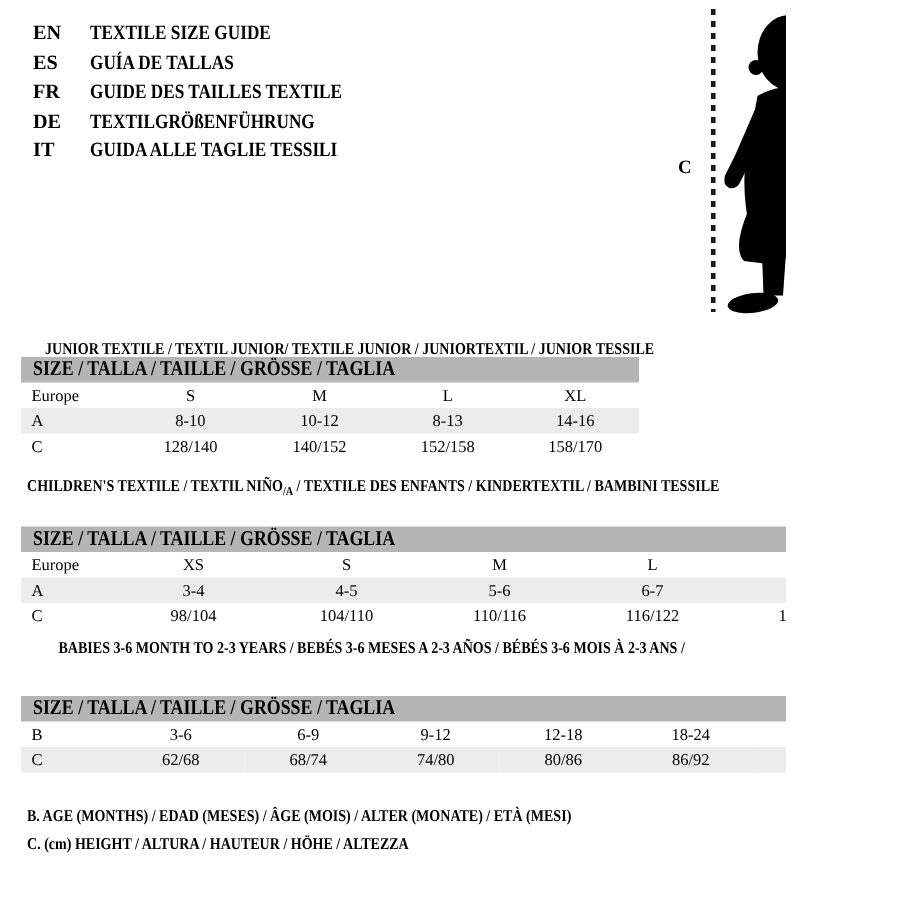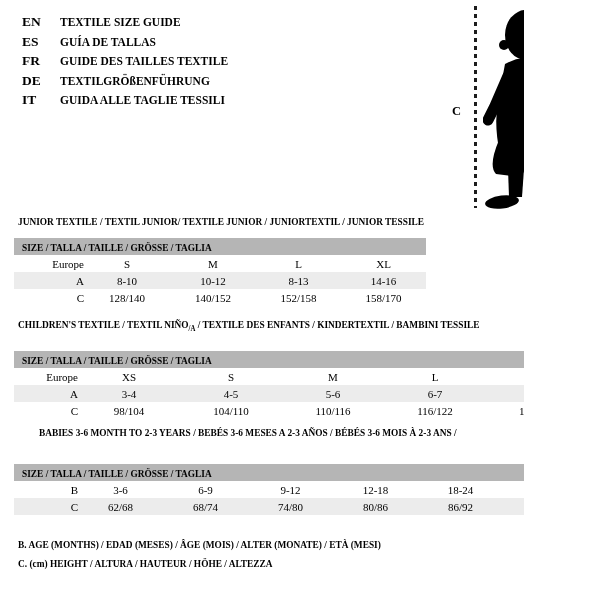--- a/index.html
+++ b/index.html
@@ -26,24 +26,24 @@
 
   
   .sec-heading { position:absolute; left:18px; font-size:11px; font-weight:bold; white-space:nowrap; }
   .sec-heading .sub { font-size:8px; vertical-align:sub; }
   .heading-line { display:block; line-height:18px;padding-left:21px; }
 
   
   .size-table { position:absolute; left:14px; border-collapse:collapse; table-layout:fixed; font-size:11px; }
   .size-table th.bar {
     background:#b5b5b5; height:17px; text-align:left; font-weight:bold;
-    padding:0 0 0 8px; font-size:11px;
+    padding:0 0 0 8px; font-size:14px;
   }
   .size-table td { height:17px; padding:0; text-align:center; white-space:nowrap; }
-  .size-table td.rowlabel { text-align:right; padding-left:7px; }
+  .size-table td.rowlabel { text-align:left; padding-left:7px; }
   .size-table tr.alt td { background:#ececec; }
 
   
   .notes { position:absolute; left:18px; top:535px; font-size:11px; font-weight:bold; }
   .note-line { display:block; line-height:19.3px; }
 </style>
 </head>
 <body>
 
 <div class="page">
@@ -84,21 +84,21 @@
         <polyline points="63,72 74,90 70,108" stroke="#000000" stroke-width="11" stroke-linecap="round" stroke-linejoin="round" fill="none"></polyline>
         <path d="M16 136 Q5 162 13 170 L38 173 Q44 162 46 151 Q50 164 55 173 L77 169 Q85 157 78 136 Q60 126 46 130 Q28 124 16 136 Z"></path>
         <path d="M25 165 L41 165 L39 193 L26 193 Z"></path>
         <ellipse cx="19" cy="198" rx="17" ry="6.5" transform="rotate(-7 19 198)"></ellipse>
         <path d="M55 165 L69 165 L71 198 L58 198 Z"></path>
         <ellipse cx="69" cy="203" rx="13" ry="5.5" transform="rotate(6 69 203)"></ellipse>
       </g>
     </svg>
   </div>
 
-  <h2 class="sec-heading" style="top:215px; margin:0;">
+  <h2 class="sec-heading" style="top:215px; margin:12px;">
     <span class="condensed">JUNIOR TEXTILE / TEXTIL JUNIOR/ TEXTILE JUNIOR / JUNIORTEXTIL / JUNIOR TESSILE</span>
   </h2>
   <table class="size-table" style="top:238px; width:412px;">
     <colgroup>
         <col style="width:70px">
         <col style="width:86px">
         <col style="width:86px">
         <col style="width:85px">
         <col style="width:85px">
       </colgroup>

